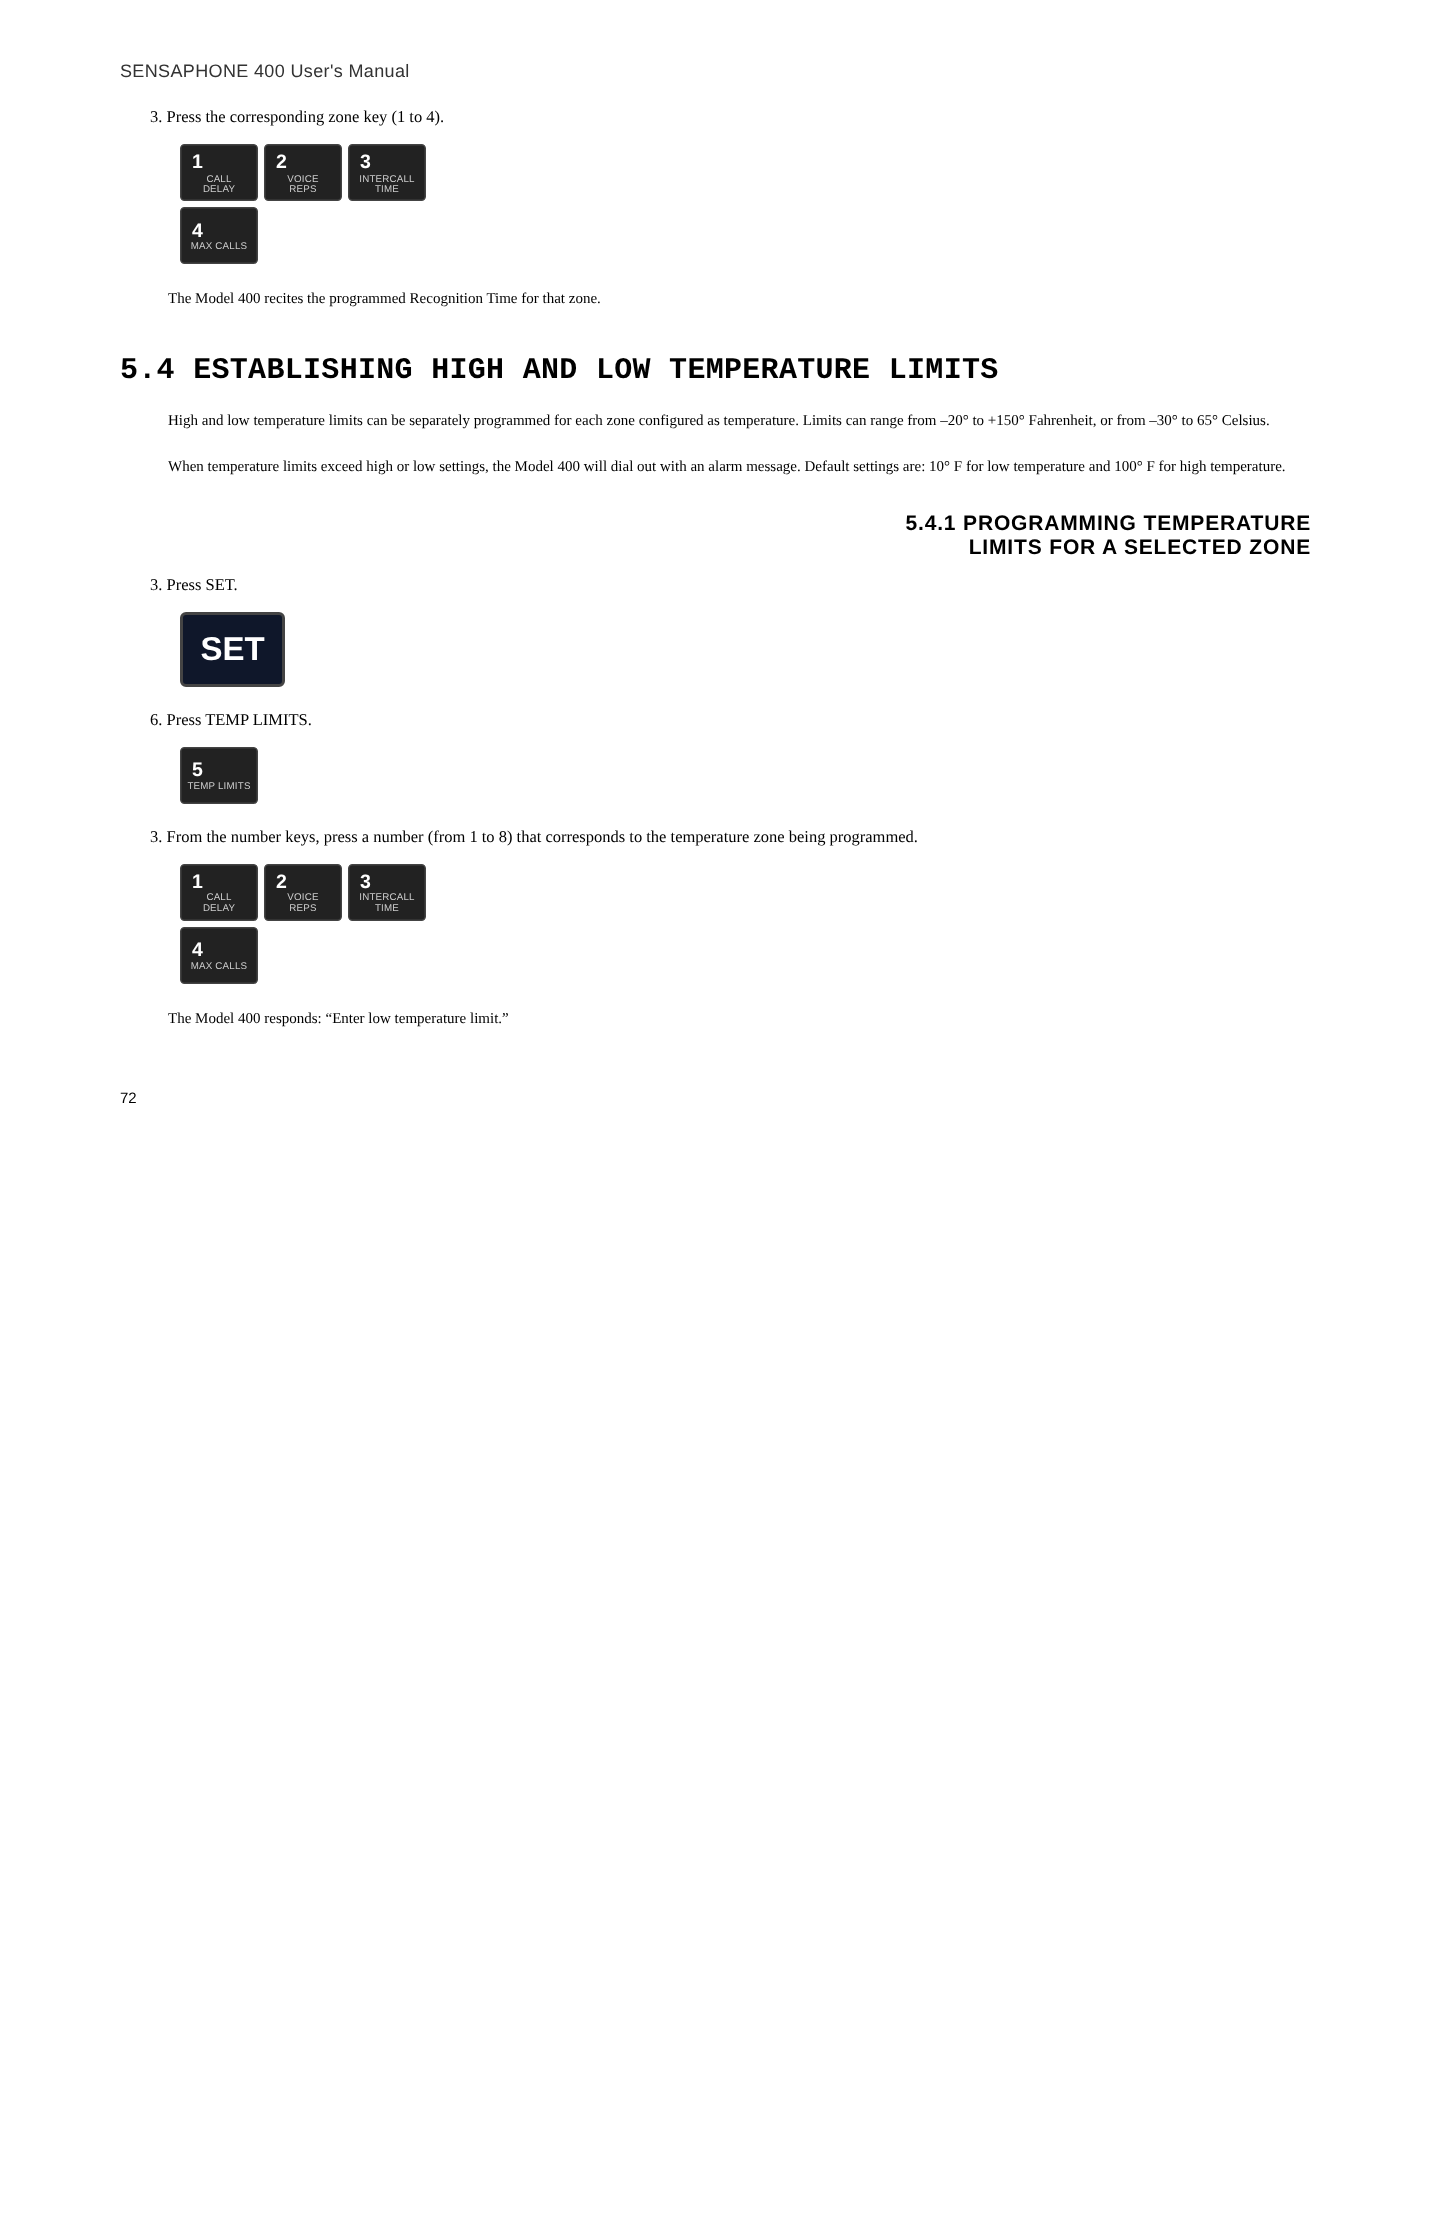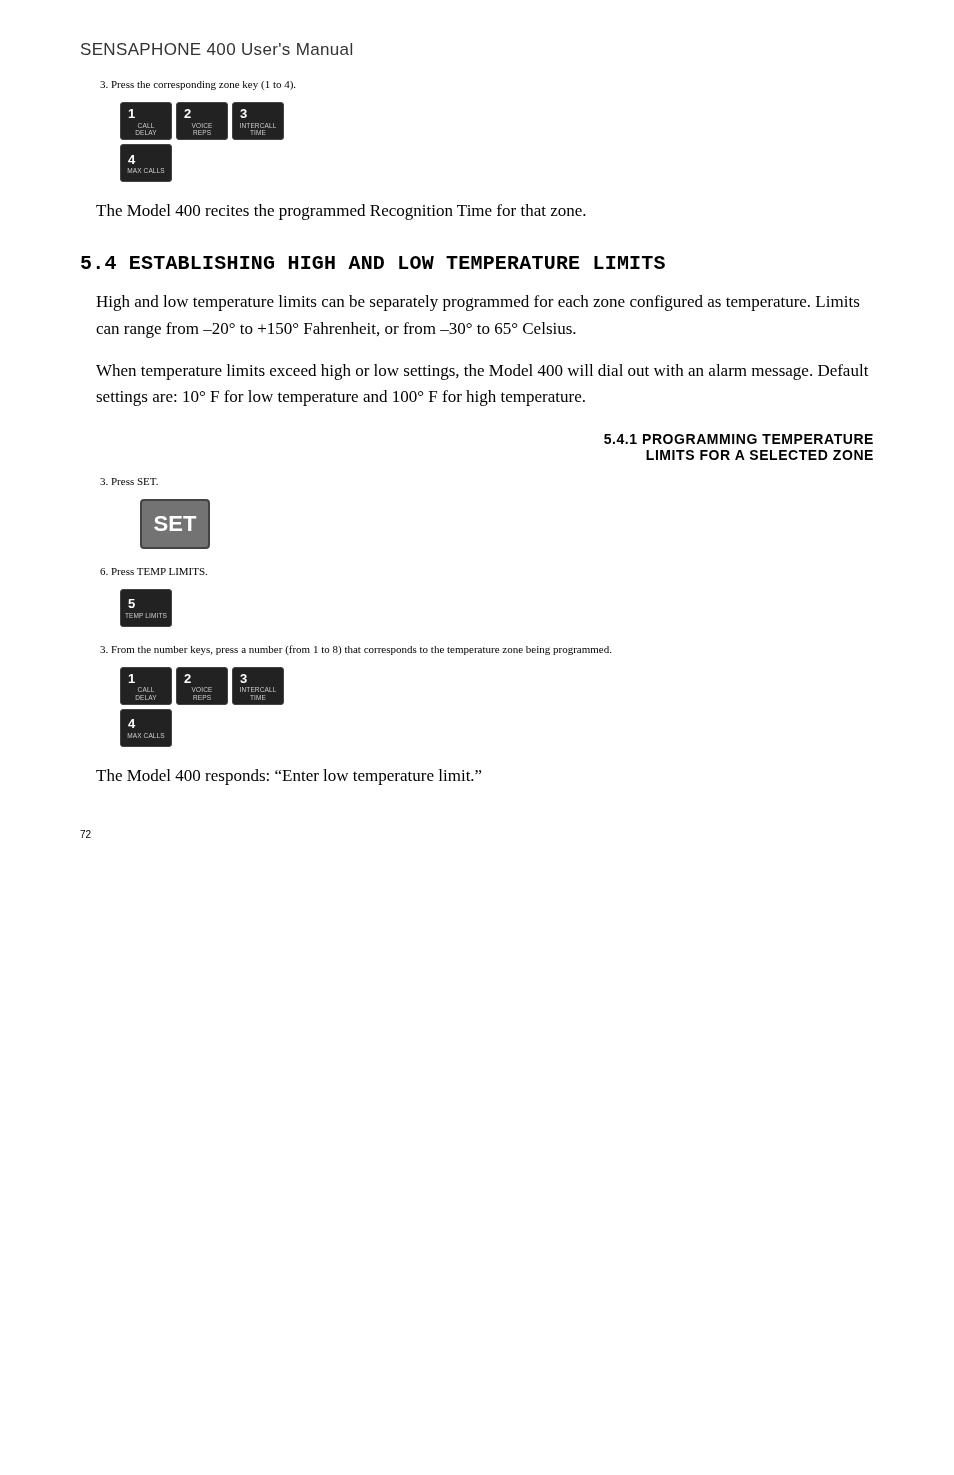--- a/index.html
+++ b/index.html
@@ -7,21 +7,21 @@
       font-family: Georgia, 'Times New Roman', serif;
       font-size: 15px;
       background: #fff;
       color: #000;
       width: 954px;
       min-height: 1475px;
       padding: 40px 80px 60px 80px;
     }
     .header-title {
       font-family: Arial, Helvetica, sans-serif;
-      font-size: 17px;
+      font-size: 12px;
       color: #333;
       margin-bottom: 18px;
       letter-spacing: 0.02em;
     }
     .step-text {
       margin-bottom: 12px;
       font-size: 11px;
       margin-left: 20px;
     }
     .key-group {
@@ -60,39 +60,39 @@
       padding-left: 4px;
     }
     .key-btn .key-label {
       font-size: 6.5px;
       line-height: 1.1;
       text-align: center;
       letter-spacing: 0.02em;
       color: #ccc;
     }
     .set-btn {
-      background: #737373;
+      background: #0f172a;
       color: #fff;
       font-family: Arial, Helvetica, sans-serif;
       font-size: 22px;
       font-weight: bold;
       width: 70px;
       height: 50px;
       border: 2px solid #444;
       border-radius: 4px;
       display: flex;
       align-items: center;
       justify-content: center;
-      margin-left: 60px;
+      margin-left: 40px;
       margin-bottom: 16px;
     }
     .para-text {
       margin-bottom: 16px;
-      font-size: 17px;
-      margin-left: 16px;
+      font-size: 10px;
+      margin-left: 32px;
       line-height: 1.55;
     }
     .section-heading {
       font-family: Liberation Mono, monospace;
       font-size: 20px;
       font-weight: bold;
       margin: 28px 0 14px 0;
       letter-spacing: 0.01em;
     }
     .sub-heading {

